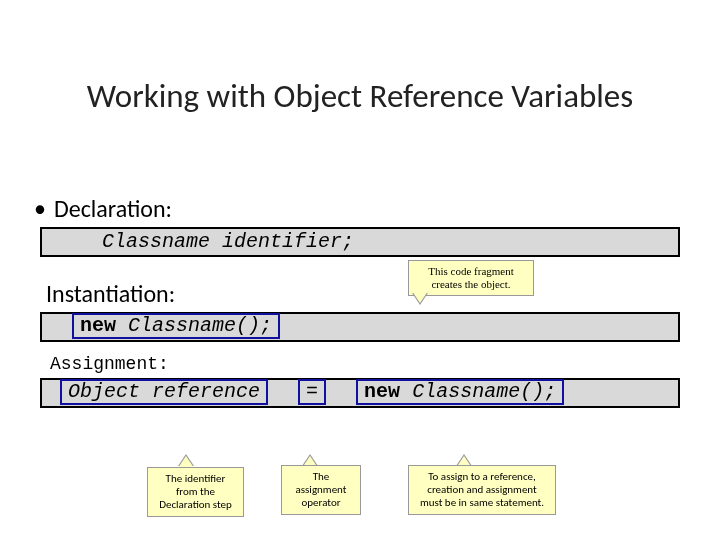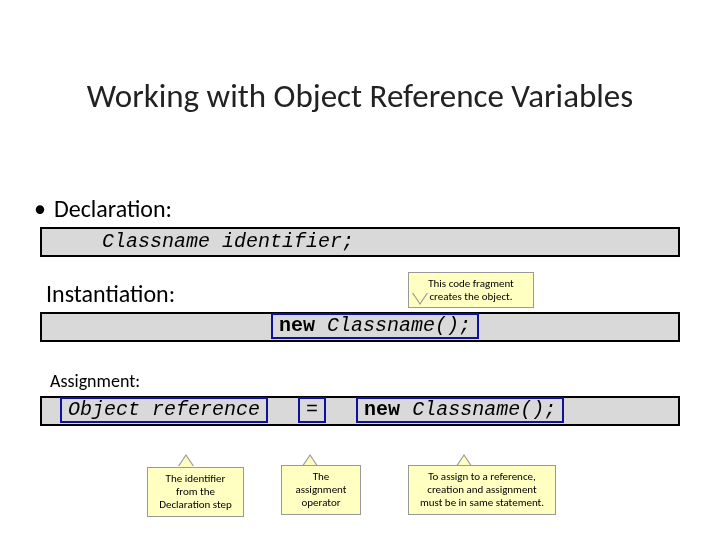--- a/index.html
+++ b/index.html
@@ -39,34 +39,34 @@
     font-size: 20px;
     font-style: italic;
     line-height: 26px;
     position: relative;
   }
   .code-bar.decl {
     padding-left: 60px;
   }
   .code-bar.inst {
     padding-left: 30px;
-    text-align: center;
   }
   .code-bar.assign {
     padding-left: 18px;
   }
   .label {
     font-size: 24px;
     margin-left: 46px;
     margin-top: 22px;
   }
   .label2 {
     font-size: 18px;
     margin-left: 50px;
-    margin-top: 28px;
+    margin-top: 12px;
+    font-family: Liberation Mono, monospace;
   }
   .kw-new {
     font-weight: bold;
     font-style: normal;
   }
   .blue-box {
     display: inline-block;
     border: 2.5px solid #10109f;
     padding: 0 6px;
     line-height: 22px;
@@ -77,21 +77,21 @@
   .callout {
     position: absolute;
     background: #ffffc2;
     border: 1px solid #999;
     font-size: 11px;
     text-align: center;
     line-height: 1.2;
     padding: 4px 6px;
   }
   .callout.c1 {
-    left: 408px; top: 200px; width: 126px;
+    left: 408px; top: 188px; width: 126px; font-family: Liberation Serif, serif;
   }
   .callout.c2 {
     left: 147px; top: 395px; width: 97px;
   }
   .callout.c3 {
     left: 281px; top: 393px; width: 80px;
   }
   .callout.c4 {
     left: 408px; top: 393px; width: 148px;
   }

